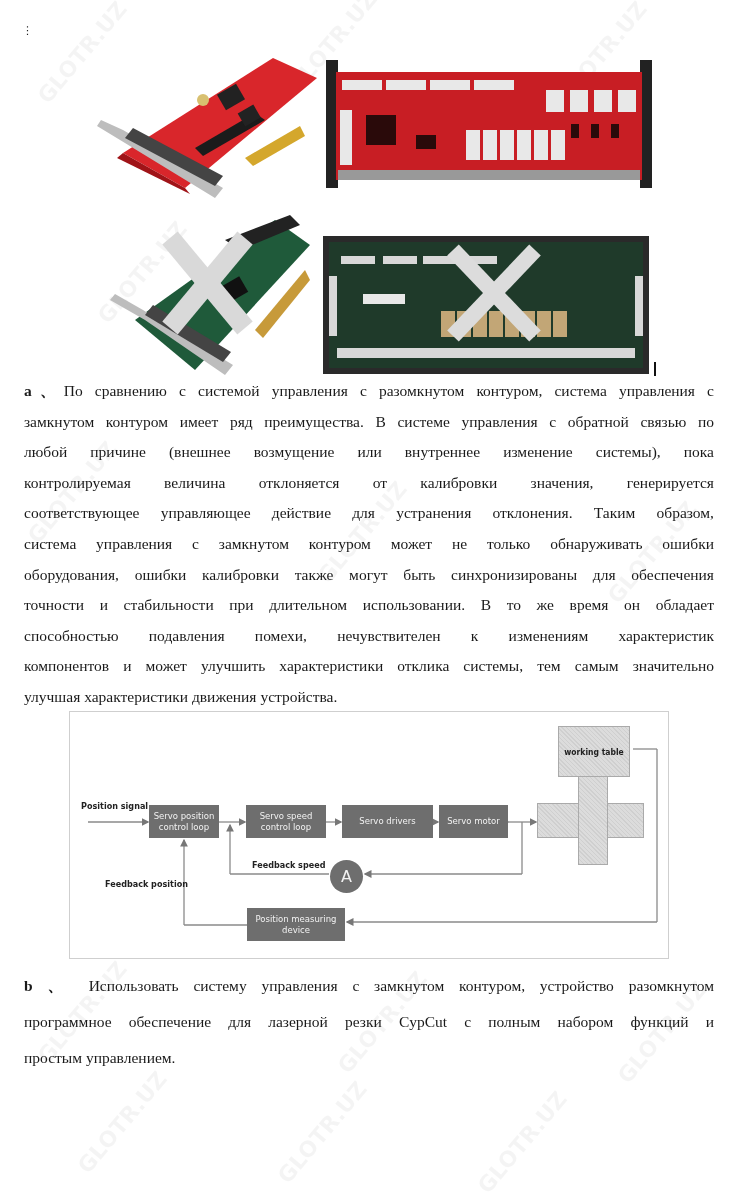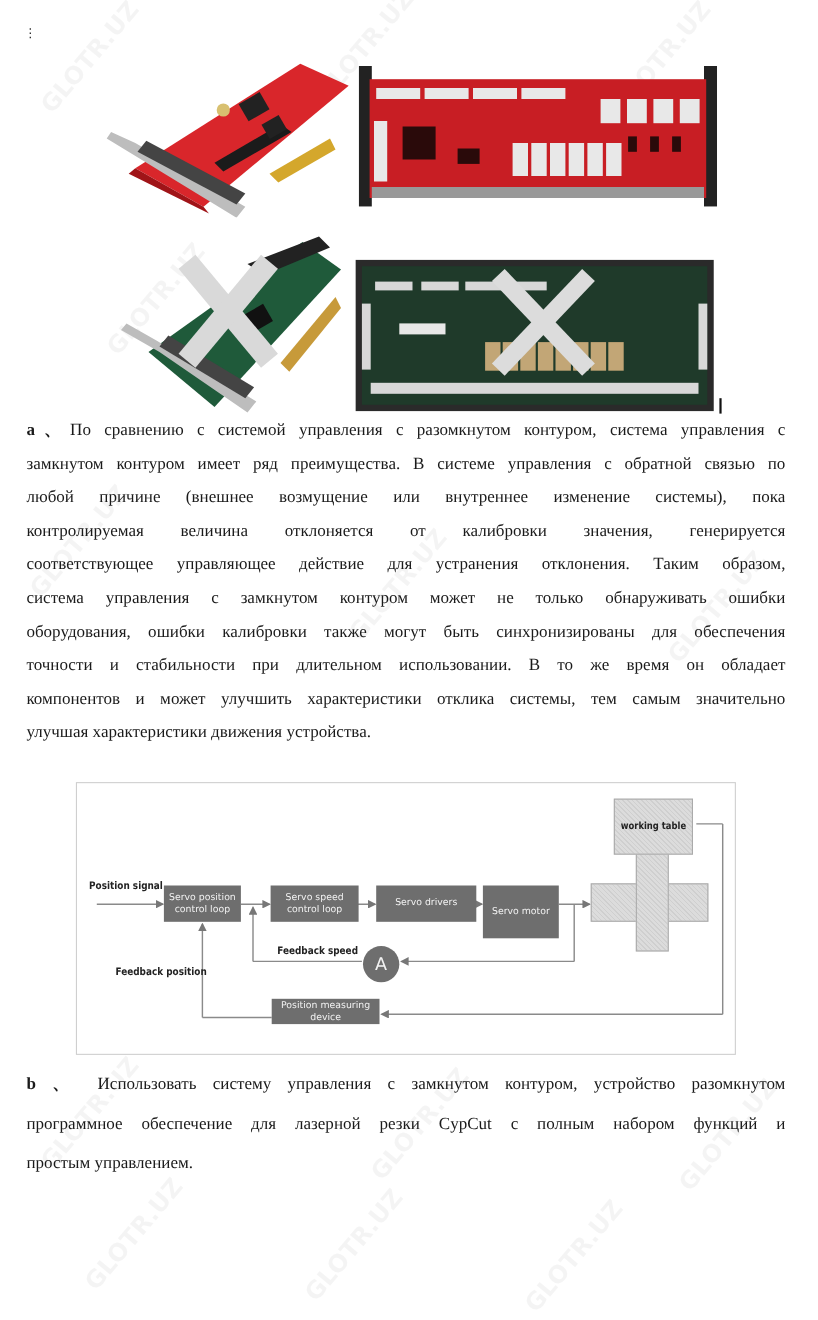--- a/index.html
+++ b/index.html
@@ -134,20 +134,21 @@
 
 <div class="para" style="top:376px">
   <span class="line"><b>a、</b><span>По сравнению с системой управления с разомкнутом контуром, система управления с</span></span>
   <span class="line">замкнутом контуром имеет ряд преимущества. В системе управления с обратной связью по</span>
   <span class="line">любой причине (внешнее возмущение или внутреннее изменение системы), пока</span>
   <span class="line">контролируемая величина отклоняется от калибровки значения, генерируется</span>
   <span class="line">соответствующее управляющее действие для устранения отклонения. Таким образом,</span>
   <span class="line">система управления с замкнутом контуром может не только обнаруживать ошибки</span>
   <span class="line">оборудования, ошибки калибровки также могут быть синхронизированы для обеспечения</span>
   <span class="line">точности и стабильности при длительном использовании. В то же время он обладает</span>
+  <span class="line">способностью подавления помехи, нечувствителен к изменениям характеристик</span>
   <span class="line">компонентов и может улучшить характеристики отклика системы, тем самым значительно</span>
   <span class="line last">улучшая характеристики движения устройства.</span>
 </div>
 
 <div class="dgm">
   <svg class="abs" style="left:0;top:0" width="598" height="246" viewBox="0 0 598 246">
     <defs>
       <marker id="ah" markerWidth="6" markerHeight="6" refX="5" refY="3" orient="auto">
         <path d="M0,0 L6,3 L0,6 z" fill="#777"></path>
       </marker>
@@ -167,26 +168,26 @@
       <line x1="587" y1="210" x2="277" y2="210" marker-end="url(#ah)"></line>
       <line x1="177" y1="213" x2="114" y2="213"></line>
       <line x1="114" y1="213" x2="114" y2="128" marker-end="url(#ah)"></line>
     </g>
   </svg>
 
   <span class="lbl" style="left:11px;top:88px">Position signal</span>
   <div class="box" style="left:79px;top:93px;width:70px;height:33px">Servo position control loop</div>
   <div class="box" style="left:176px;top:93px;width:80px;height:33px">Servo speed control  loop</div>
   <div class="box" style="left:272px;top:93px;width:91px;height:33px">Servo drivers</div>
-  <div class="box" style="left:369px;top:93px;width:69px;height:48px">Servo motor</div>
+  <div class="box" style="left:369px;top:93px;width:69px;height:33px">Servo motor</div>
 
   <span class="lbl" style="left:182px;top:147px">Feedback speed</span>
   <div class="abs" style="left:260px;top:148px;width:33px;height:33px;border-radius:50%;background:#6e6e6e;color:#f2f2f2;font-family:'DejaVu Sans',sans-serif;font-size:16px;display:flex;align-items:center;justify-content:center">A</div>
   <span class="lbl" style="left:35px;top:166px">Feedback position</span>
-  <div class="box" style="left:177px;top:196px;width:98px;height:23px">Position measuring device</div>
+  <div class="box" style="left:177px;top:196px;width:98px;height:33px">Position measuring device</div>
 
   <div class="hatch" style="left:467px;top:91px;width:105px;height:33px"></div>
   <div class="hatch" style="left:508px;top:62px;width:28px;height:89px"></div>
   <div class="hatch" style="left:488px;top:14px;width:70px;height:49px;display:flex;align-items:center;justify-content:flex-end">
     <span style="font-family:'DejaVu Sans',sans-serif;font-size:9px;font-weight:bold;color:#222;transform:scaleX(0.85);white-space:nowrap">working table</span>
   </div>
 </div>
 
 <div class="para" style="top:968px;line-height:36px">
   <span class="line" style="height:36px"><b>b 、</b> <span>Использовать систему управления с замкнутом контуром, устройство разомкнутом</span></span>

